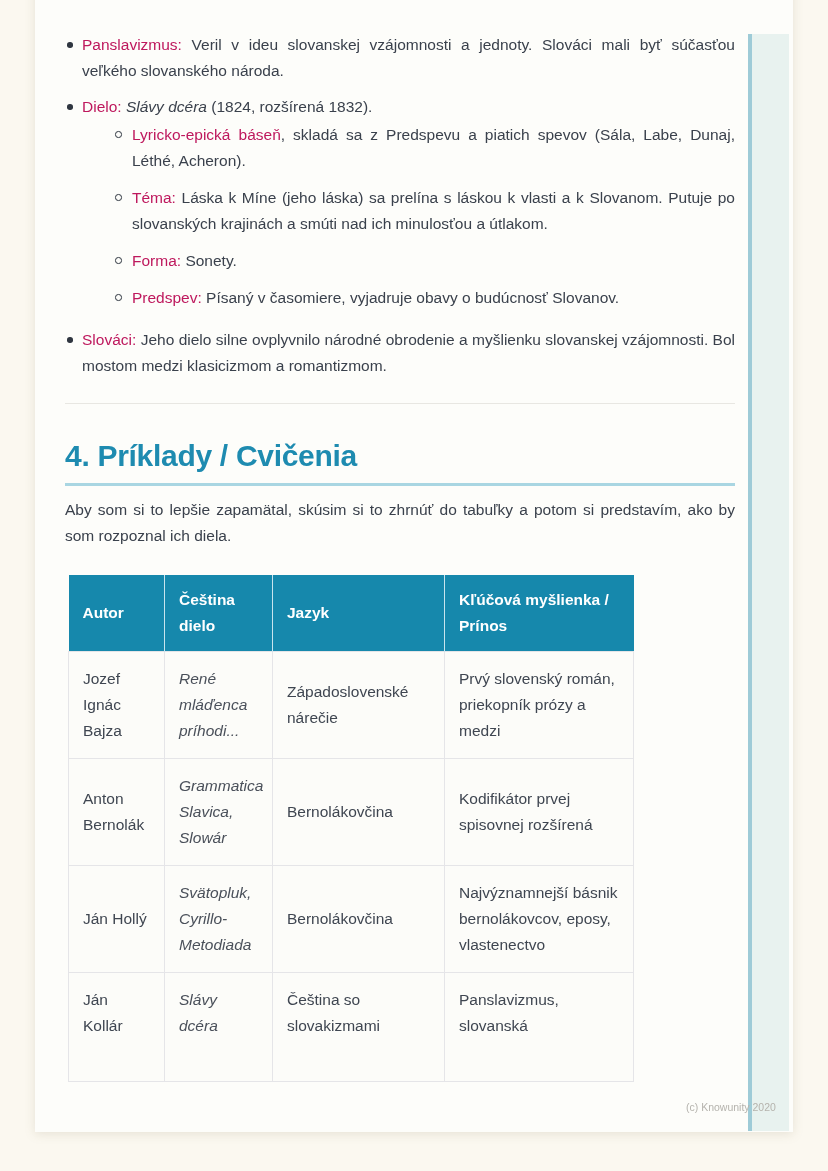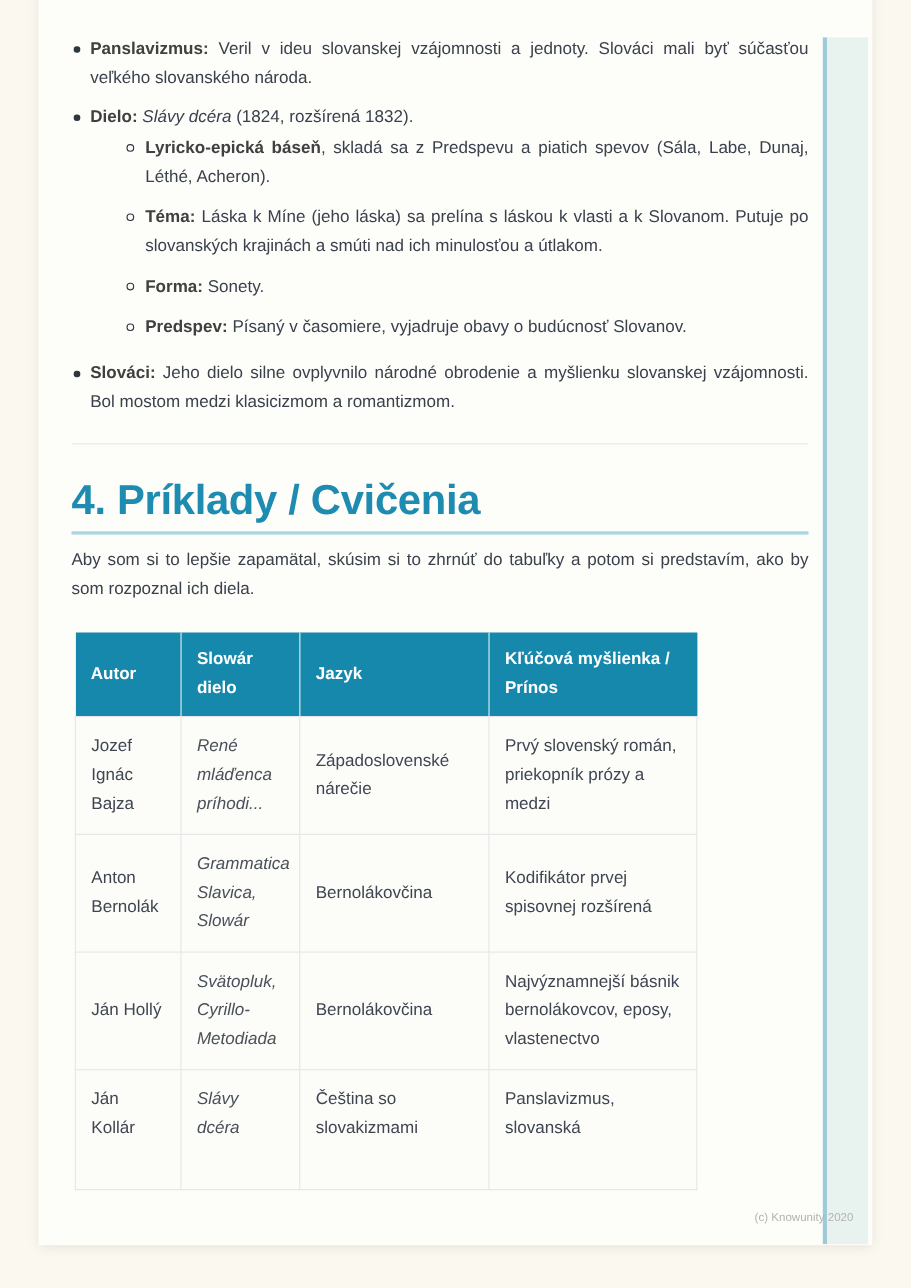--- a/index.html
+++ b/index.html
@@ -24,26 +24,26 @@
     content:"";position:absolute;left:2px;top:10px;width:5.5px;height:5.5px;
     border-radius:50%;background:#2f3640;
   }
   ul.subnotes{list-style:none;margin:2px 0 0 33px;padding:0;}
   ul.subnotes li{margin-bottom:11px;}
   li.b2::before{
     content:"";position:absolute;left:0;top:9px;width:4.5px;height:4.5px;
     border:1.5px solid #2f3640;border-radius:50%;background:transparent;
   }
   li.vyznam{margin-top:16px;}
-  b.lbl{font-weight:700;color:#404040;}
+  b.lbl{font-weight:400;color:#be185d;}
   i.work{font-style:italic;}
   
   .divider{height:1px;background:#e8e7e2;margin-top:24px;}
   h2.section-heading{
-    margin:33px 0 0;font-size:38px;line-height:37px;font-weight:700;
+    margin:33px 0 0;font-size:30px;line-height:37px;font-weight:700;
     color:#1e8bb0;letter-spacing:-0.3px;
   }
   .heading-rule{height:2.5px;background:#a9d6e2;margin-top:9px;}
   p.intro{
     margin:11px 0 0;text-align:justify;
     font-size:15.5px;line-height:26px;color:#3a414c;
   }
   
   table.summary{
     margin:26px 0 0 3px;border-collapse:collapse;table-layout:fixed;width:565px;
@@ -116,21 +116,21 @@
   <table class="summary">
     <colgroup>
       <col style="width:96px">
         <col style="width:108px">
         <col style="width:172px">
         <col style="width:189px">
     </colgroup>
     <thead>
       <tr>
         <th>Autor</th>
-        <th>Slowár dielo</th>
+        <th>Čeština dielo</th>
         <th>Jazyk</th>
         <th>Kľúčová myšlienka / Prínos</th>
       </tr>
     </thead>
     <tbody>
       <tr>
         <td>Jozef Ignác Bajza</td>
         <td class="dielo">René mláďenca príhodi...</td>
         <td>Západoslovenské nárečie</td>
         <td>Prvý slovenský román, priekopník prózy a medzi</td>

